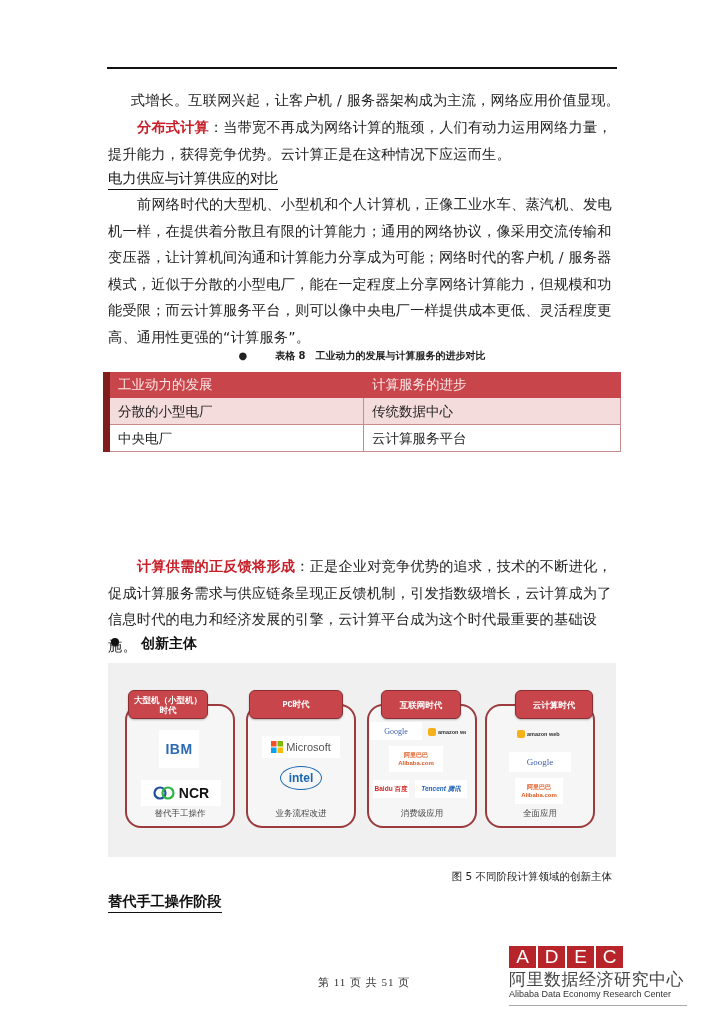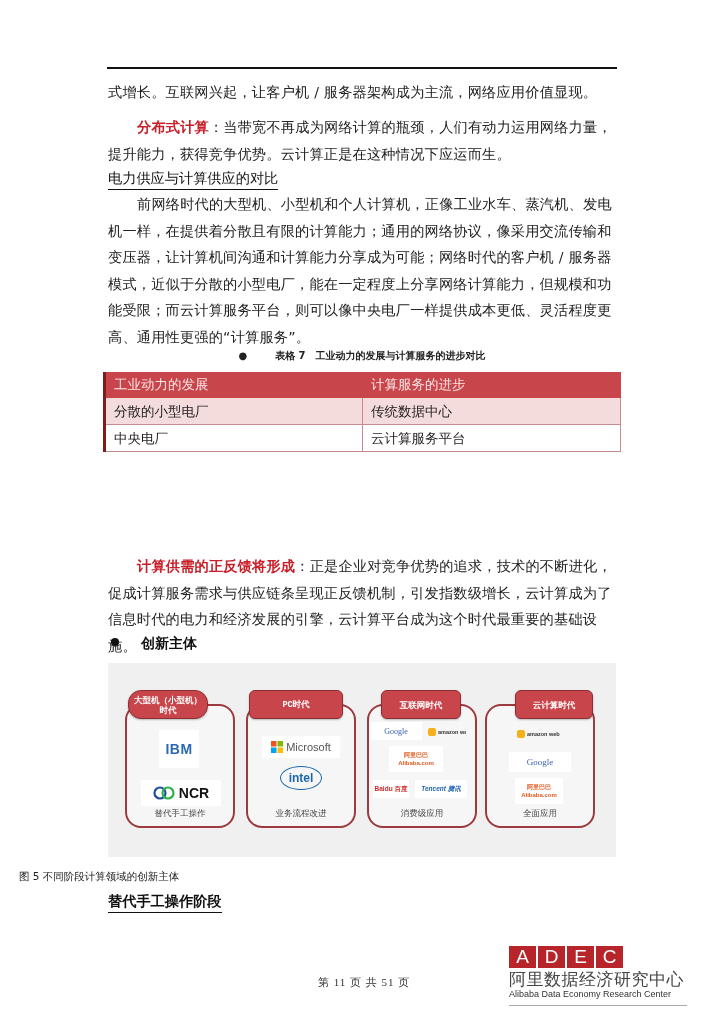--- a/index.html
+++ b/index.html
@@ -16,56 +16,56 @@
 
   .table-caption { position: absolute; left: 0; width: 724px; top: 349px; text-align: center; font-size: 10px; font-weight: bold; color: #222; }
   .table-caption .bullet { display: inline-block; margin-right: 28px; }
 
   table.compare { position: absolute; left: 103px; top: 372px; width: 518px; border-collapse: collapse; font-size: 13.5px; }
   table.compare th { background: #c8464b; color: #fbe4e4; text-align: left; font-weight: normal; padding: 0 8px; height: 25px; border: 1px solid #c8464b; }
   table.compare td { padding: 0 8px; line-height: 26px; vertical-align: top; border: 1px solid #c98a8d; border-left: none; border-right: none; color: #1e1e1e; }
   table.compare td.left { width: 50%; border-right: 1px solid #c98a8d; }
   table.compare tr.shade td { background: #f4dcdd; }
   table.compare tr.plain td { background: #ffffff; }
-  table.compare { border-left: 3px solid #7f1d1d; border-right: 1px solid #c98a8d; border-bottom: 1px solid #c98a8d; }
+  table.compare { border-left: 7px solid #7f1d1d; border-right: 1px solid #c98a8d; border-bottom: 1px solid #c98a8d; }
 
   .bullet-heading { position: absolute; left: 111px; top: 635px; font-size: 14px; font-weight: bold; color: #111; }
   .bullet-heading .dot { display: inline-block; width: 8px; height: 8px; border-radius: 50%; background: #111; margin-right: 22px; vertical-align: middle; position: relative; top: -2px; }
 
   .figure { position: absolute; left: 108px; top: 663px; width: 508px; height: 194px; background: #f0f0f0; }
   .era-card { position: absolute; top: 41px; width: 110px; height: 124px; border: 2px solid #9c3a3e; border-radius: 16px; background: #f6f6f6; }
   .era-tab { position: absolute; top: 27px; height: 29px; background: #c8464b; border: 1px solid #8c2f33; border-radius: 6px; color: #fff; font-size: 8.5px; font-weight: bold; text-align: center; display: flex; align-items: center; justify-content: center; line-height: 10px; padding: 0 4px; box-shadow: 0 1px 2px rgba(0,0,0,0.25); }
   .era-foot { position: absolute; bottom: 6px; left: 0; width: 100%; text-align: center; font-size: 8.5px; color: #444; }
   .logo { position: absolute; background: #fff; display: flex; align-items: center; justify-content: center; font-family: "Liberation Sans", sans-serif; }
 
-  .fig-caption { position: absolute; left: 0; width: 612px; top: 870px; text-align: left; font-size: 10.5px; color: #222; margin-left: 19px; }
+  .fig-caption { position: absolute; left: 0; width: 612px; top: 870px; text-align: right; font-size: 10.5px; color: #222; }
 
   .page-num { position: absolute; left: 318px; top: 975px; font-family: "Liberation Serif", serif; font-size: 11px; color: #333; letter-spacing: 1px; }
 
   .adec { position: absolute; left: 509px; top: 946px; }
   .adec-letters { display: flex; gap: 2px; }
   .adec-letters span { width: 27px; height: 22px; background: #b7252a; color: #fff; font-family: "Liberation Sans", sans-serif; font-size: 19px; display: flex; align-items: center; justify-content: center; }
   .adec-cn { font-size: 17px; color: #444; letter-spacing: 0.5px; margin-top: 1px; line-height: 20px; font-weight: 300; }
   .adec-en { font-family: "Liberation Sans", sans-serif; font-size: 9px; color: #333; margin-top: 0px; }
   .adec-rule { width: 178px; height: 1px; background: #aaa; margin-top: 6px; }
 </style>
 </head>
 <body>
 
 <div class="header-rule"></div>
 
-<p class="para" style="top:79px;">式增长。互联网兴起，让客户机 / 服务器架构成为主流，网络应用价值显现。</p>
+<p class="para" style="top:87px;text-align:right;">式增长。互联网兴起，让客户机 / 服务器架构成为主流，网络应用价值显现。</p>
 
 <p class="para indent" style="top:114px;"><span class="red-bold">分布式计算</span><span>：当带宽不再成为网络计算的瓶颈，人们有动力运用网络力量，提升能力，获得竞争优势。云计算正是在这种情况下应运而生。</span></p>
 
 <div class="section-heading" style="top:168px;">电力供应与计算供应的对比</div>
 
 <p class="para indent" style="top:191px;">前网络时代的大型机、小型机和个人计算机，正像工业水车、蒸汽机、发电机一样，在提供着分散且有限的计算能力；通用的网络协议，像采用交流传输和变压器，让计算机间沟通和计算能力分享成为可能；网络时代的客户机 / 服务器模式，近似于分散的小型电厂，能在一定程度上分享网络计算能力，但规模和功能受限；而云计算服务平台，则可以像中央电厂一样提供成本更低、灵活程度更高、通用性更强的“计算服务”。</p>
 
-<div class="table-caption"><span class="bullet">●</span><span>表格 7　工业动力的发展与计算服务的进步对比</span></div>
+<div class="table-caption"><span class="bullet">●</span><span>表格 8　工业动力的发展与计算服务的进步对比</span></div>
 
 <table class="compare">
   <thead>
     <tr>
       <th>工业动力的发展</th>
       <th>计算服务的进步</th>
     </tr>
   </thead>
   <tbody>
     <tr class="shade">
@@ -89,21 +89,21 @@
     <div class="logo" style="left:32px; top:24px; width:40px; height:38px; color:#2a6ab5; font-weight:bold; font-size:14px; letter-spacing:0.5px;">IBM</div>
     <div class="logo" style="left:14px; top:74px; width:80px; height:26px;">
       <svg width="24" height="14" viewBox="0 0 24 14">
           <circle cx="7" cy="7" r="5.5" fill="none" stroke="#1f4ea0" stroke-width="2.2"></circle>
           <circle cx="15" cy="7" r="5.5" fill="none" stroke="#2db34a" stroke-width="2.2"></circle>
         </svg>
       <span style="font-weight:bold; font-size:14px; color:#111; margin-left:2px;">NCR</span>
     </div>
     <div class="era-foot">替代手工操作</div>
   </div>
-  <div class="era-tab" style="left:20px; width:80px;border-radius:13px;">大型机（小型机）时代</div>
+  <div class="era-tab" style="left:20px; width:80px;">大型机（小型机）时代</div>
 
   <div class="era-card" style="left:138px;">
     <div class="logo" style="left:14px; top:30px; width:78px; height:22px; font-size:11px; color:#555;">
       <svg width="12" height="12" viewBox="0 0 12 12">
           <rect x="0" y="0" width="5.5" height="5.5" fill="#f25022"></rect>
           <rect x="6.5" y="0" width="5.5" height="5.5" fill="#7fba00"></rect>
           <rect x="0" y="6.5" width="5.5" height="5.5" fill="#00a4ef"></rect>
           <rect x="6.5" y="6.5" width="5.5" height="5.5" fill="#ffb900"></rect>
         </svg>
       <span style="margin-left:3px;">Microsoft</span>

